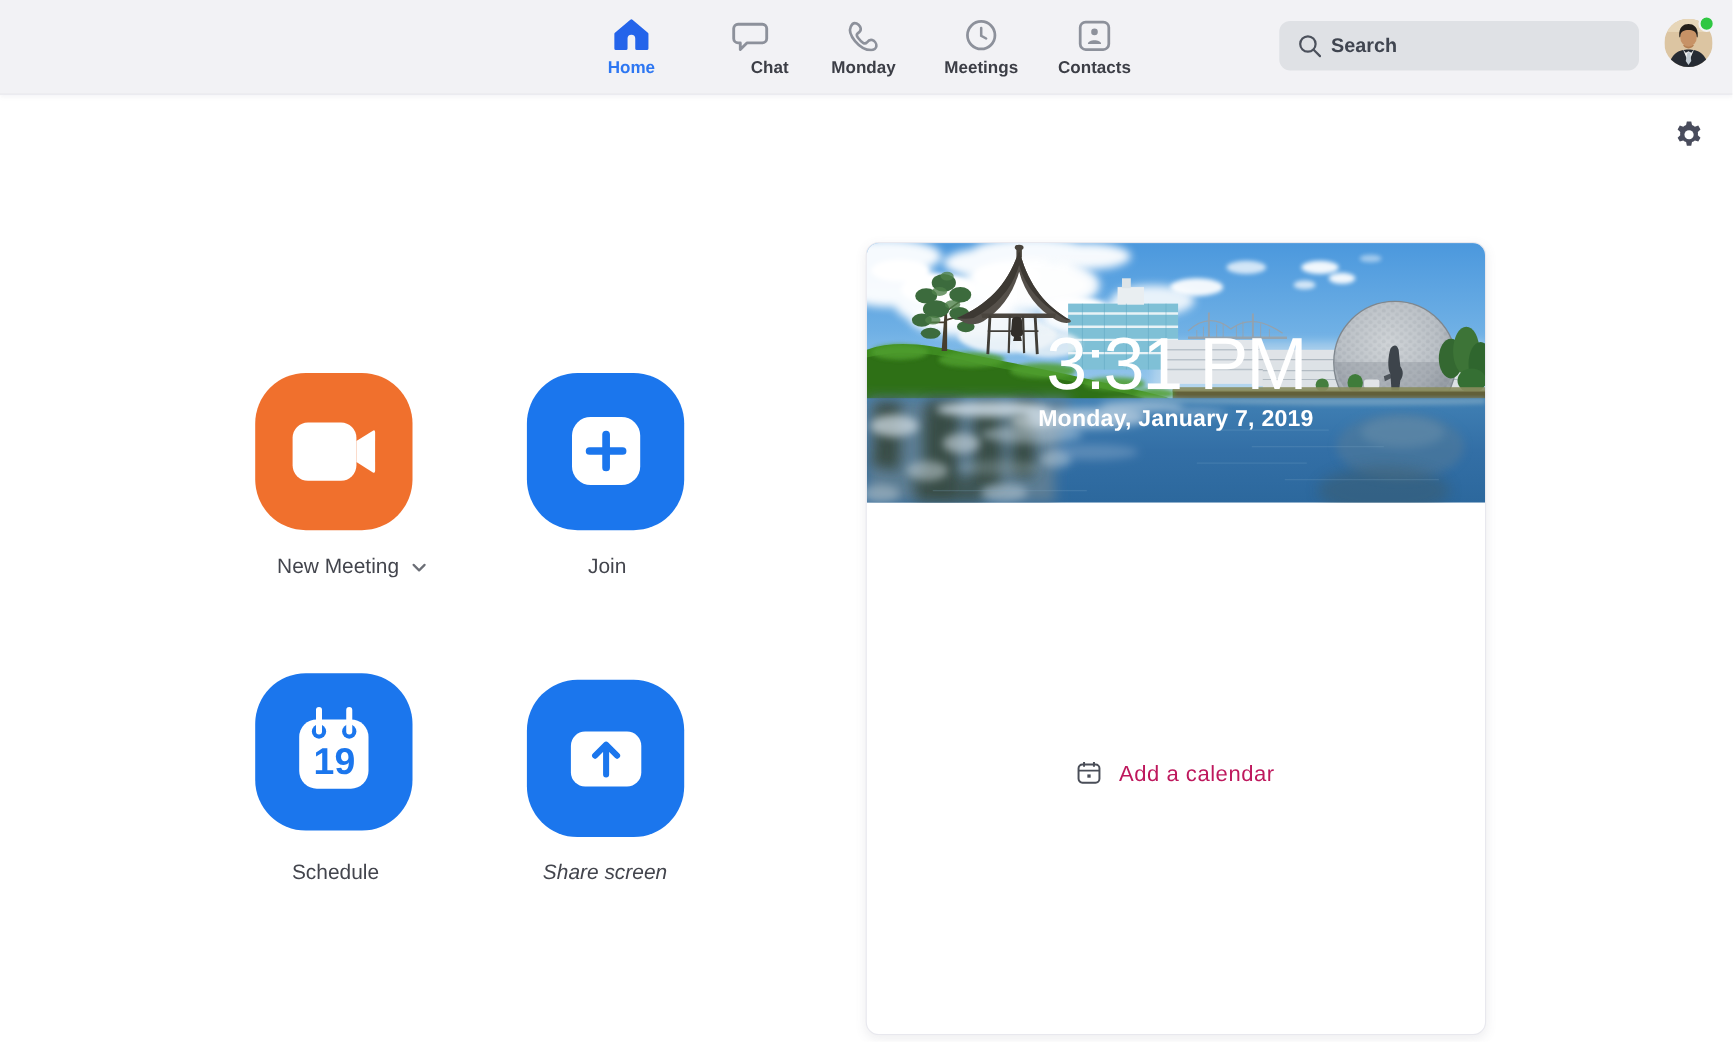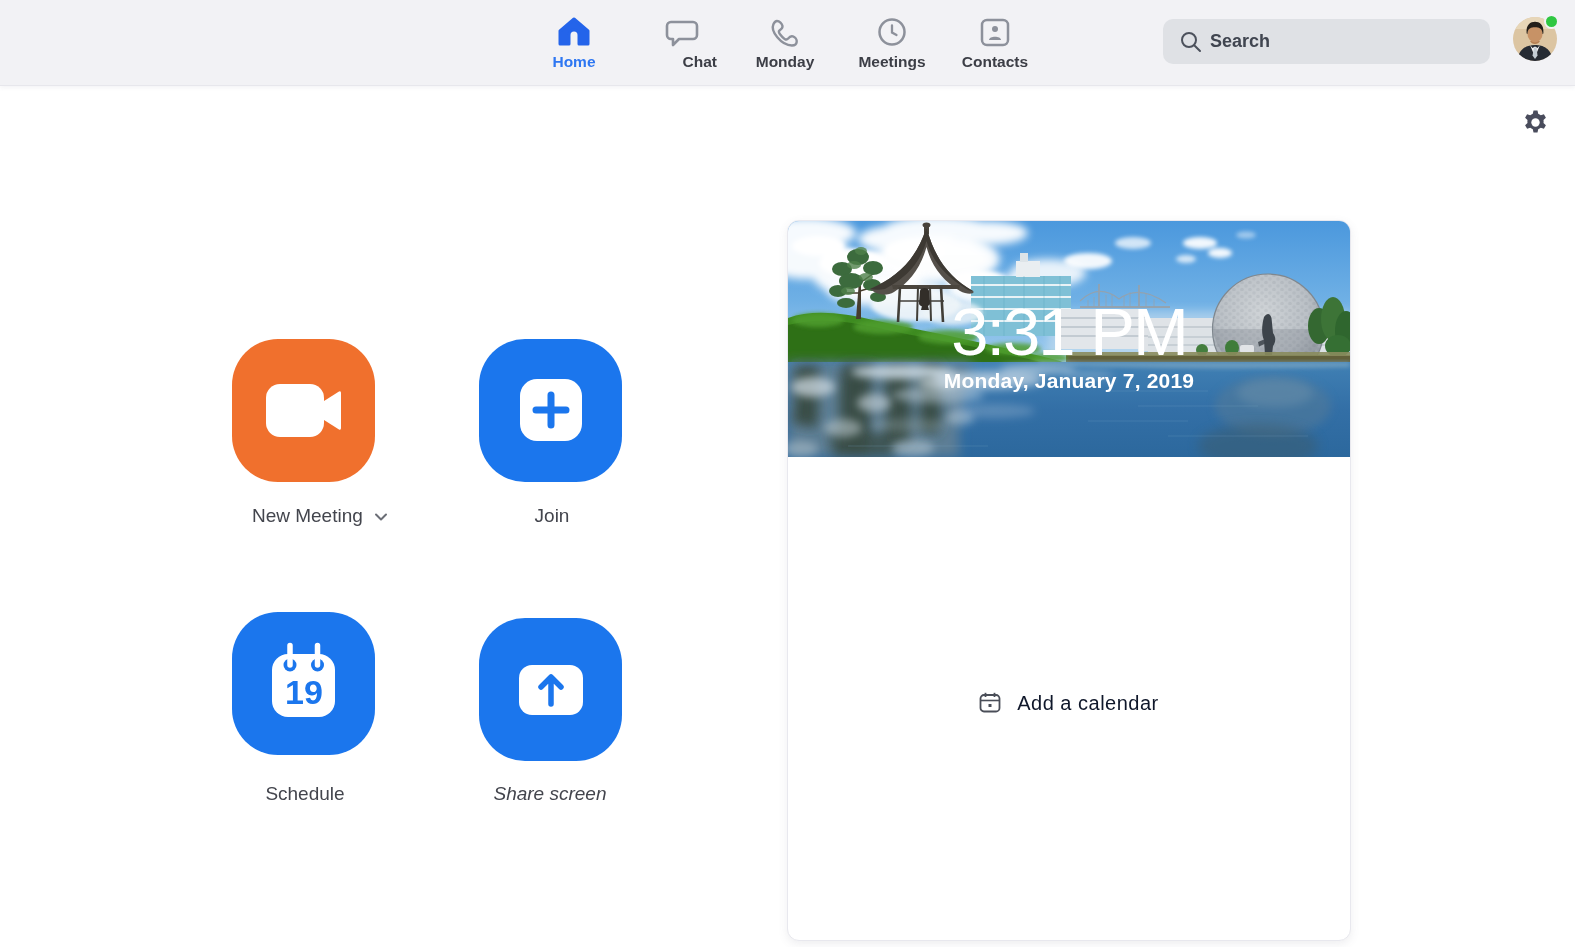--- a/index.html
+++ b/index.html
@@ -38,21 +38,21 @@
   
   #card { position:absolute; left:787px; top:220px; width:564px; height:721px;
     background:#fff; border:1px solid #e8e8ee; border-radius:12px;
     box-shadow:0 3px 10px rgba(90,90,110,0.10); overflow:hidden; }
   #photo { position:absolute; left:0; top:0; width:562px; height:236px; }
   #time { position:absolute; left:0; top:72px; width:562px; text-align:center;
     color:#fff; font-size:67px; font-weight:400; letter-spacing:-2px; }
   #date { position:absolute; left:0; top:148px; width:562px; text-align:center;
     color:#fff; font-size:21px; font-weight:700; letter-spacing:0.2px; }
   #addcal { position:absolute; left:0; top:471px; width:562px; height:30px;
-    text-align:center; color:#0f172a; font-size:20px; letter-spacing:0.5px; }
+    text-align:center; color:#be185d; font-size:20px; letter-spacing:0.5px; }
   #addcal svg { vertical-align:-3px; margin-right:16px; }
 </style>
 </head>
 <body>
 <div id="app">
 
   <div id="bar">
     <div class="navitem" style="left:539px; width:70px;">
       <svg width="70" height="30" viewBox="0 0 70 30" style="margin-top:17px;">
         <path d="M35 2 L49 14 L49 27 L40 27 L40 18 A5 5 0 0 0 30 18 L30 27 L21 27 L21 14 Z" fill="#2464ea" stroke="#2464ea" stroke-width="3" stroke-linejoin="round"></path>

